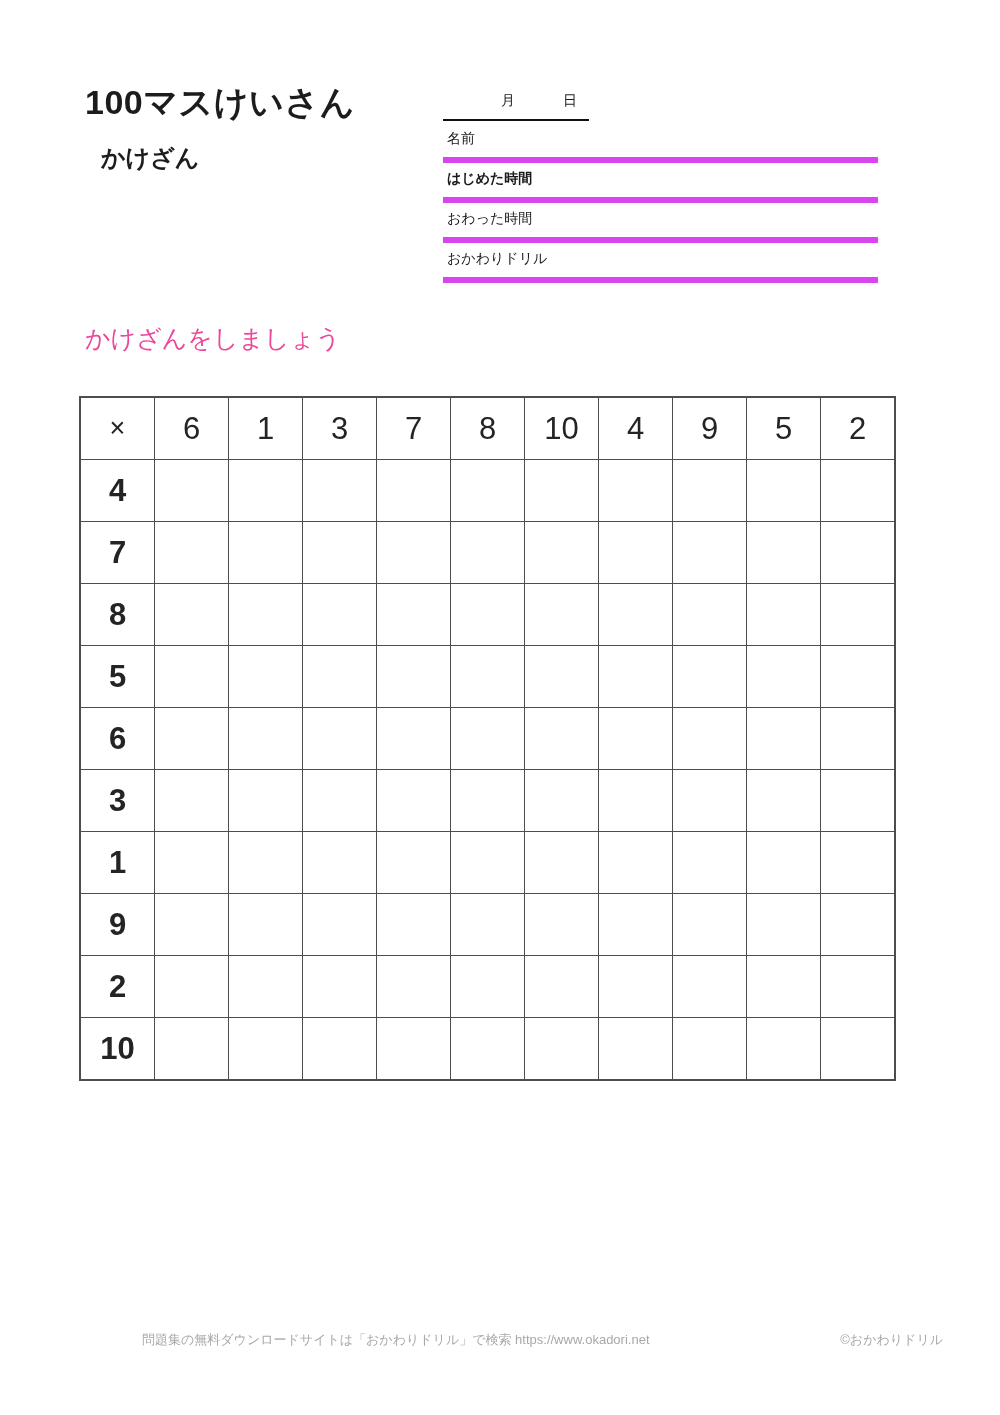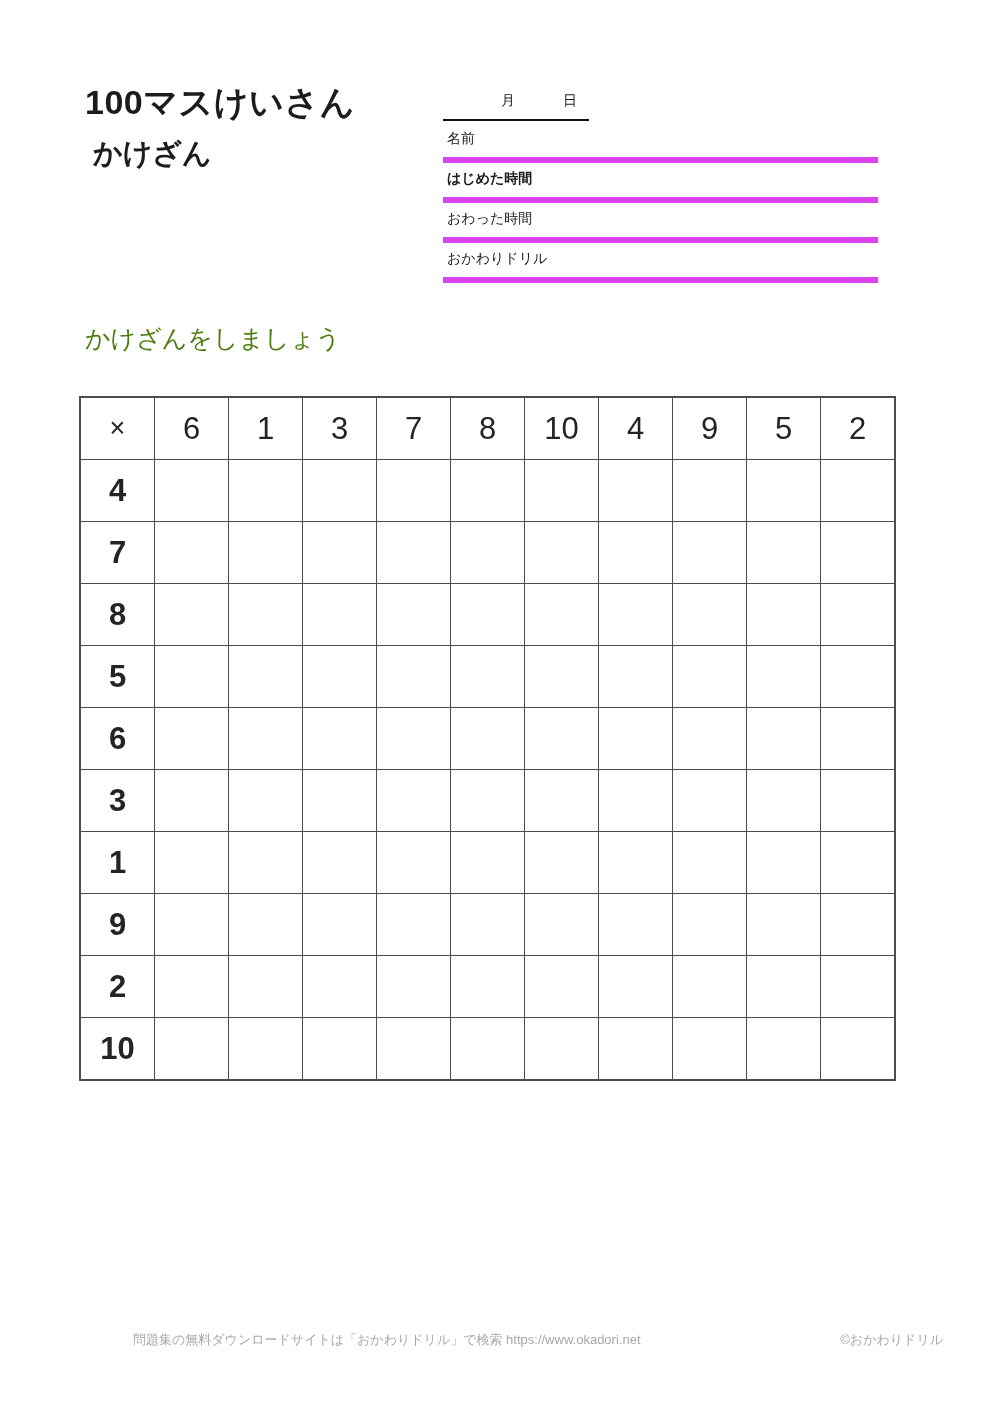--- a/index.html
+++ b/index.html
@@ -24,22 +24,22 @@
     margin: 0;
     font-size: 34px;
     font-weight: 700;
     color: #1c1c1c;
     letter-spacing: 0.5px;
   }
   .subtitle {
     position: absolute;
     left: 85px;
     top: 126px;
-    margin: 8px;
-    font-size: 29px;
+    margin: 16px;
+    font-size: 24px;
     font-weight: 600;
     color: #1c1c1c;
   }
 
   
   .info-form {
     position: absolute;
     left: 443px;
     top: 88px;
     width: 435px;
@@ -86,21 +86,21 @@
   .field-elapsed { top: 149px; height: 40px; }
 
   
   .instruction {
     position: absolute;
     left: 85px;
     top: 322px;
     margin: 0;
     font-size: 25px;
     font-weight: 500;
-    color: #4d7c0f;
+    color: #ec4899;
   }
 
   
   table.grid {
     position: absolute;
     left: 79px;
     top: 396px;
     width: 802px;
     border-collapse: collapse;
     table-layout: fixed;
@@ -128,21 +128,21 @@
     font-size: 31px;
     font-weight: 600;
   }
   td.answer-cell {
     background: #ffffff;
   }
 
   
   .footer-left {
     position: absolute;
-    left: 85px;
+    left: 94px;
     top: 1331px;
     font-size: 13px;
     color: #a8a8a8;
     white-space: nowrap;
     padding-left: 48px;
   }
   .footer-right {
     position: absolute;
     right: 57px;
     top: 1331px;

